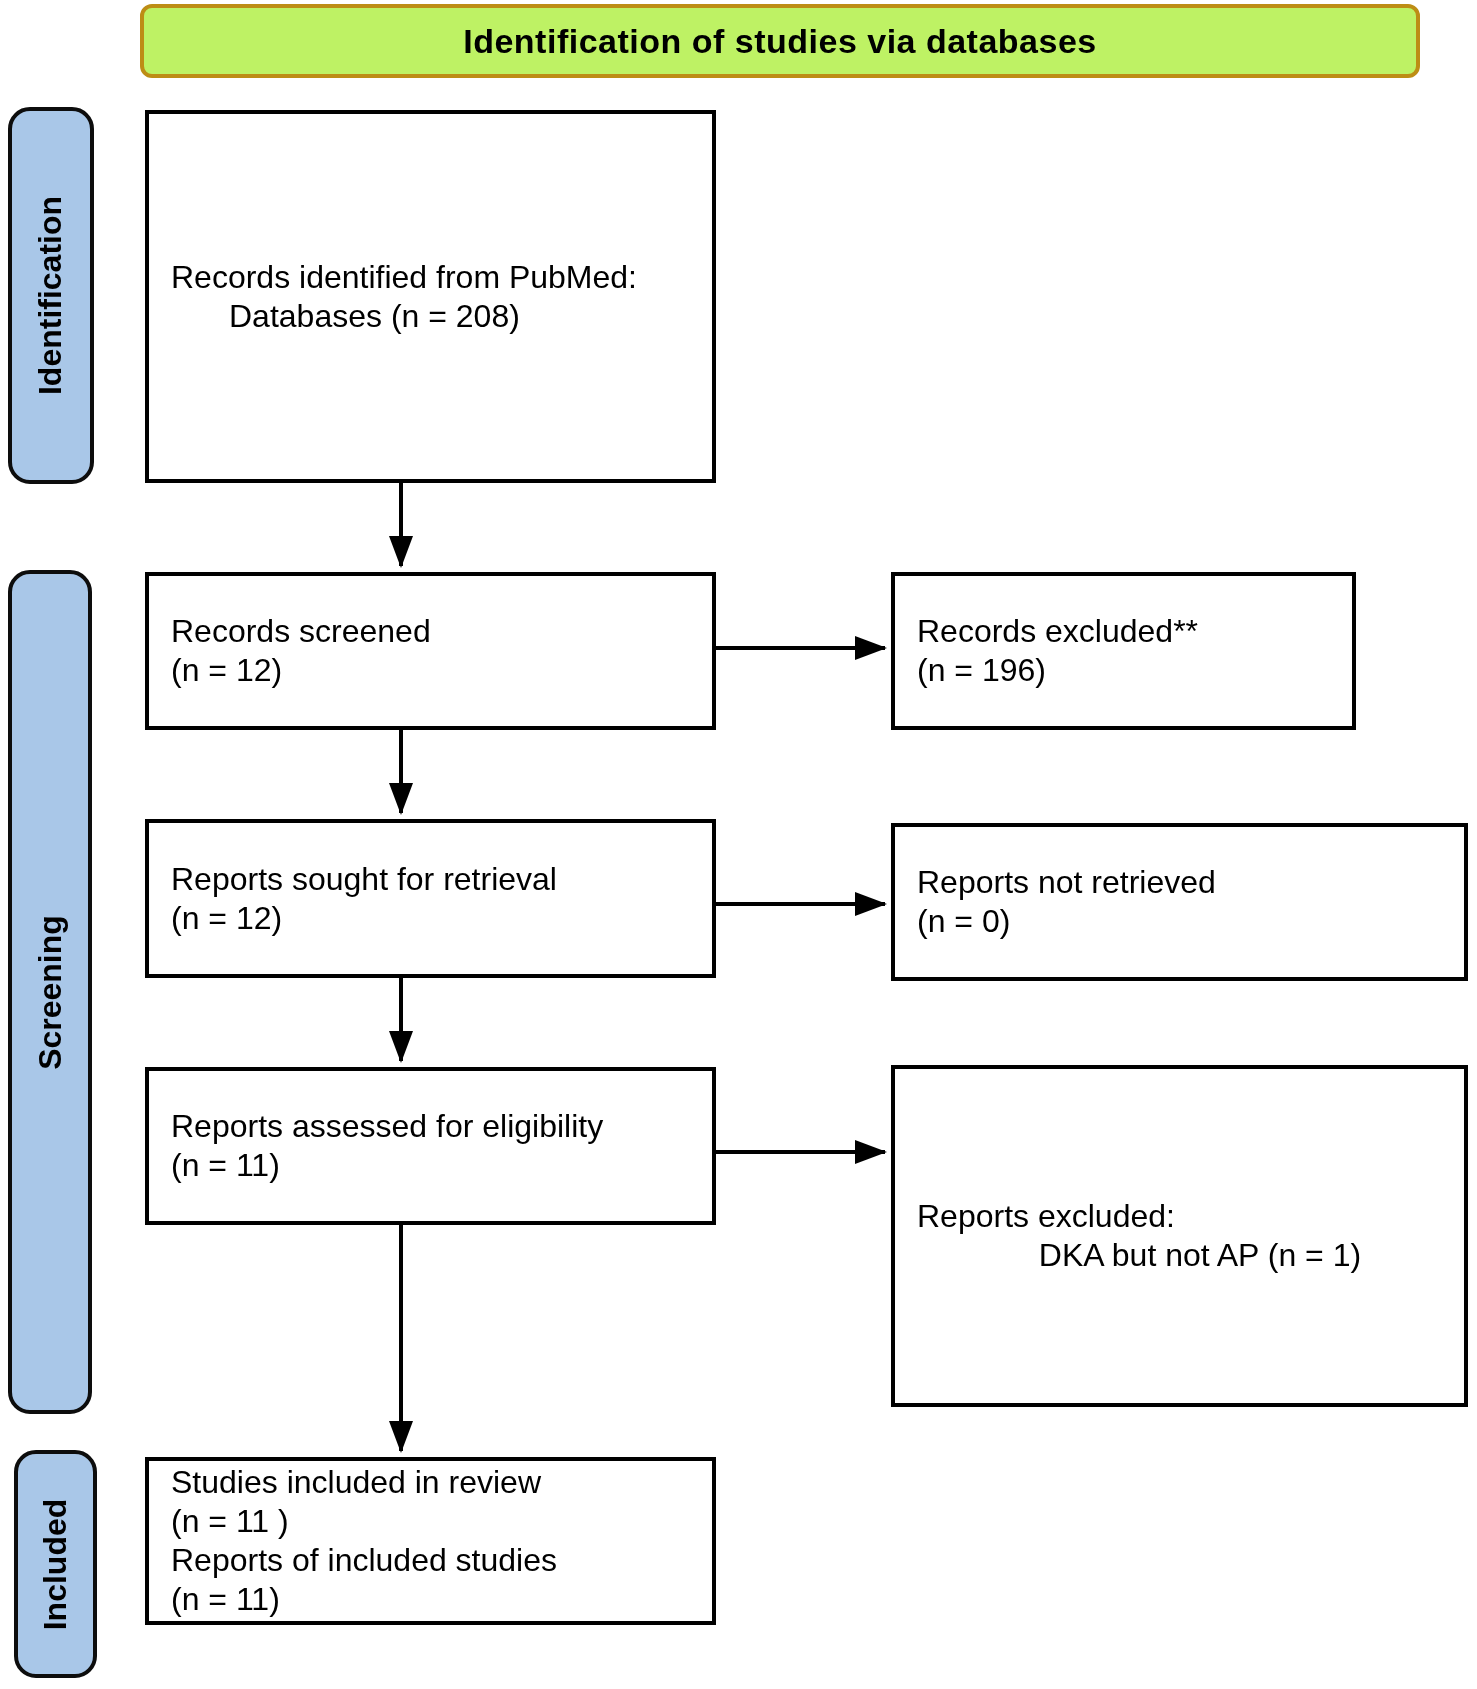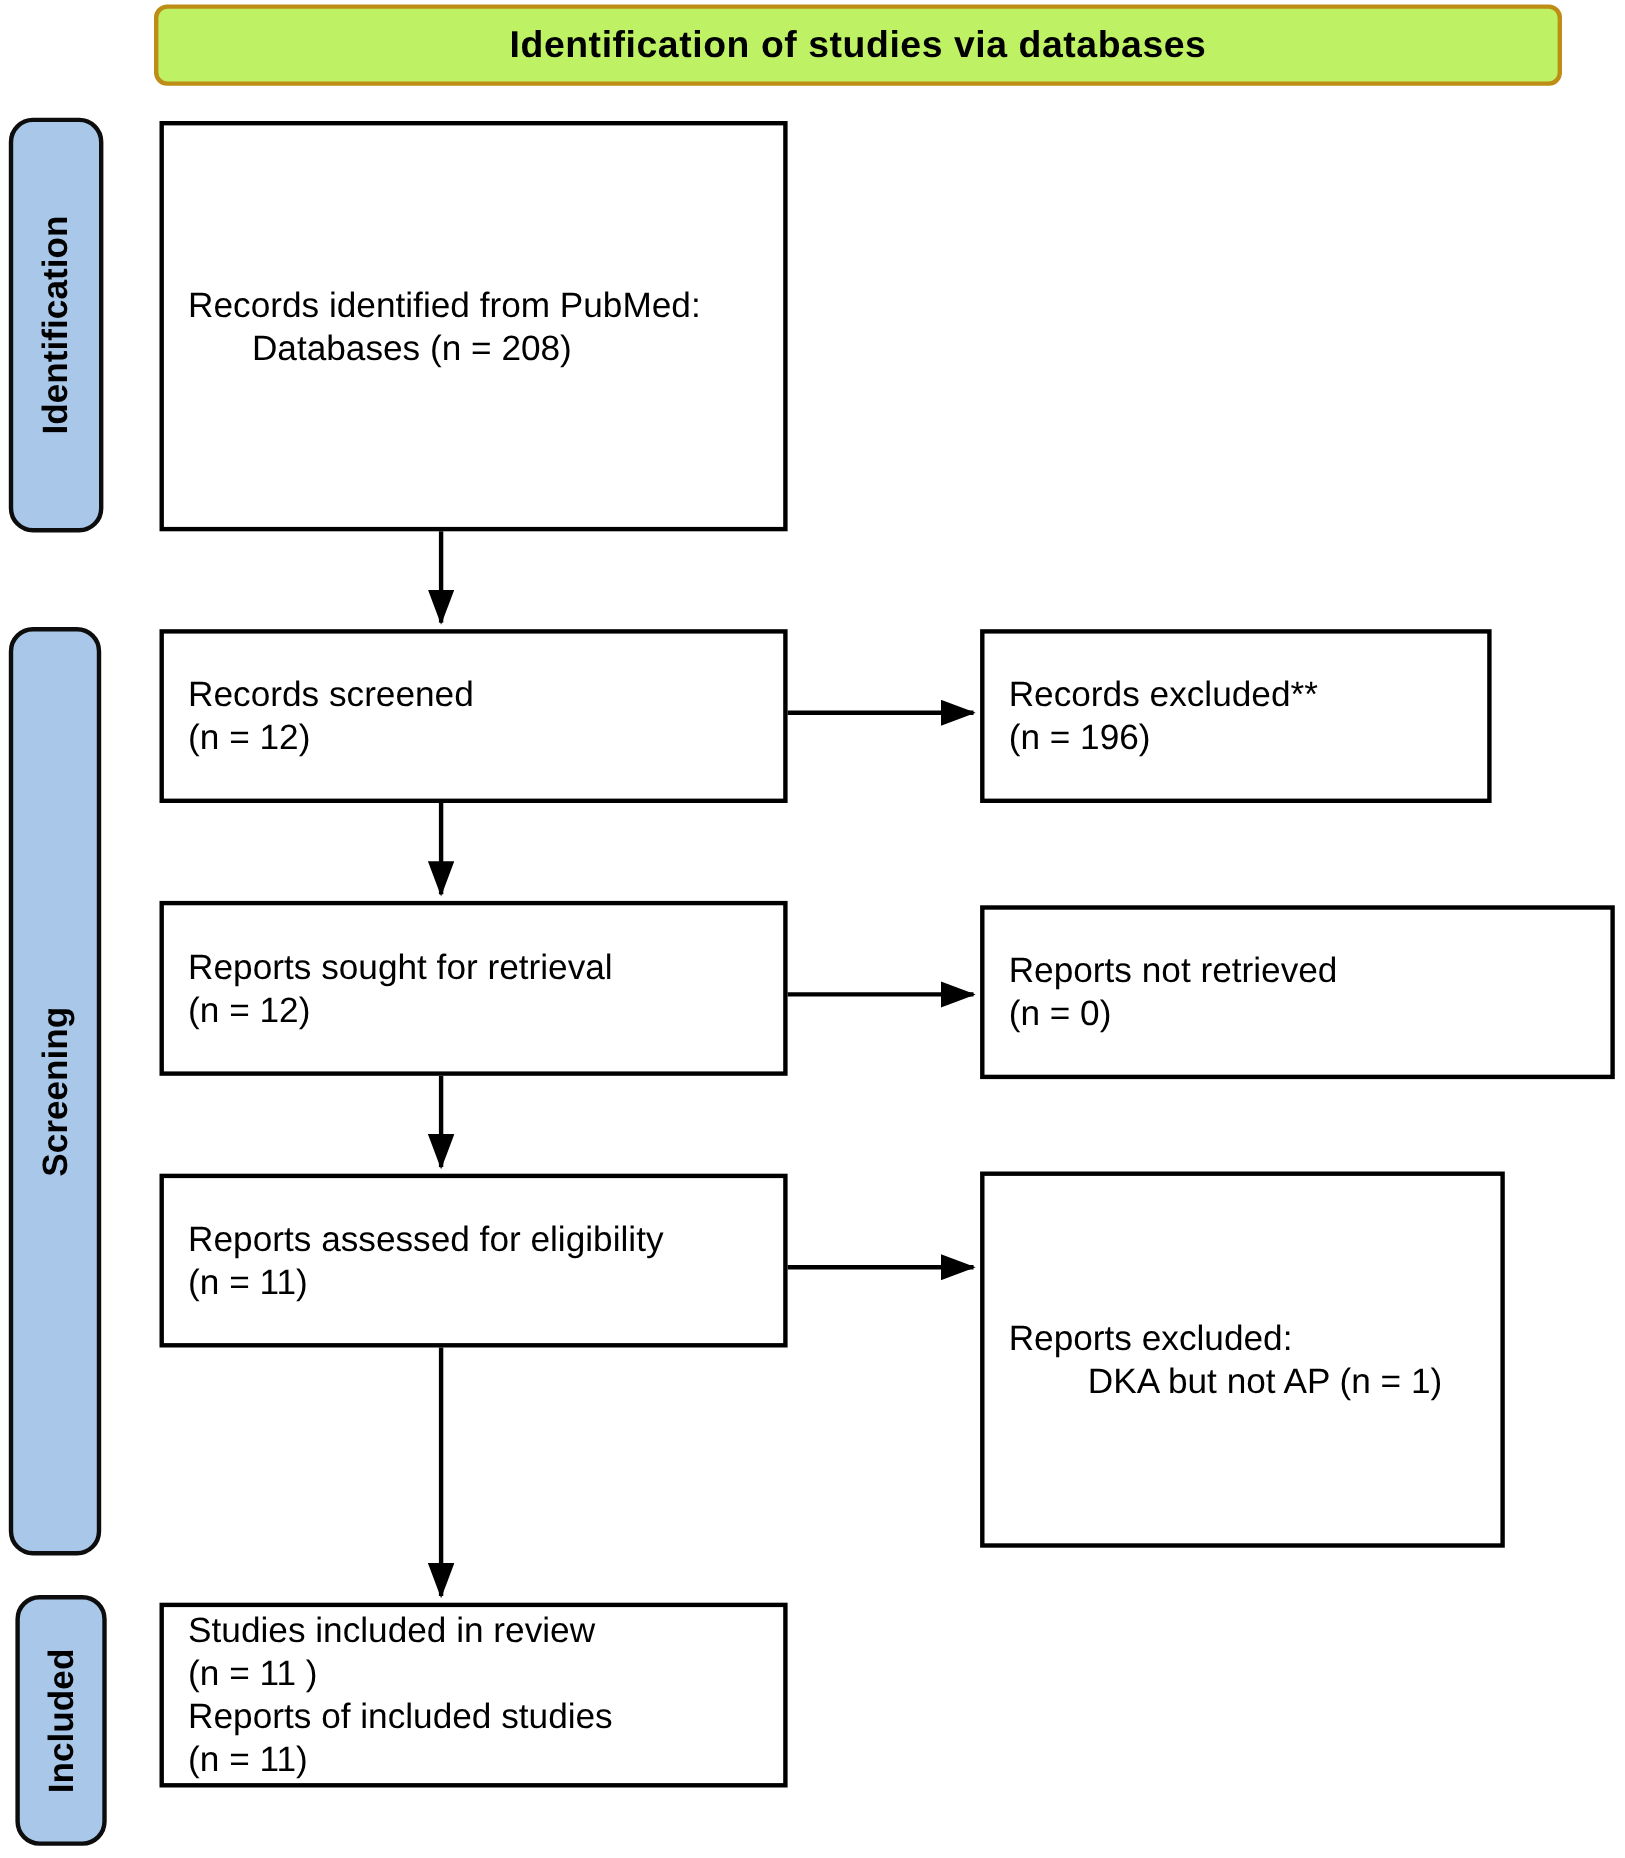--- a/index.html
+++ b/index.html
@@ -94,21 +94,21 @@
   <div class="abs box" style="left:891px;top:572px;width:465px;height:158px">
     <span class="line">Records excluded**</span>
     <span class="line">(n = 196)</span>
   </div>
 
   <div class="abs box" style="left:891px;top:823px;width:577px;height:158px">
     <span class="line">Reports not retrieved</span>
     <span class="line">(n = 0)</span>
   </div>
 
-  <div class="abs box" style="left:891px;top:1065px;width:477px;height:342px">
+  <div class="abs box" style="left:891px;top:1065px;width:577px;height:342px">
     <span class="line">Reports excluded:</span>
     <span class="line indent-b">DKA but not AP (n = 1)</span>
   </div>
 
   <svg id="arrows" width="1477" height="1689" viewBox="0 0 1477 1689">
     <defs>
       <marker id="ah" viewBox="0 0 8 6" refX="7.5" refY="3" markerWidth="8" markerHeight="6" orient="auto">
         <path d="M0,0 L8,3 L0,6 Z" fill="#000"></path>
       </marker>
     </defs>

